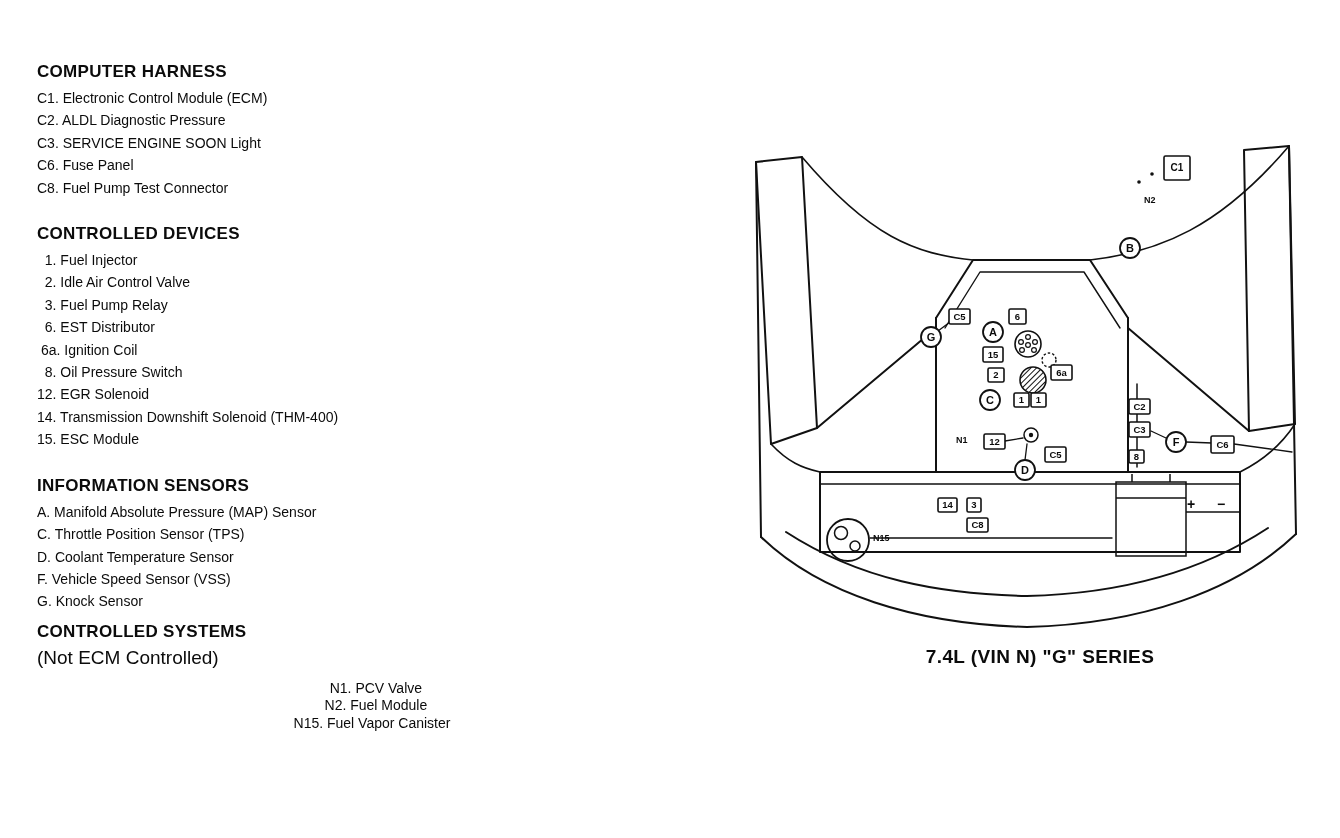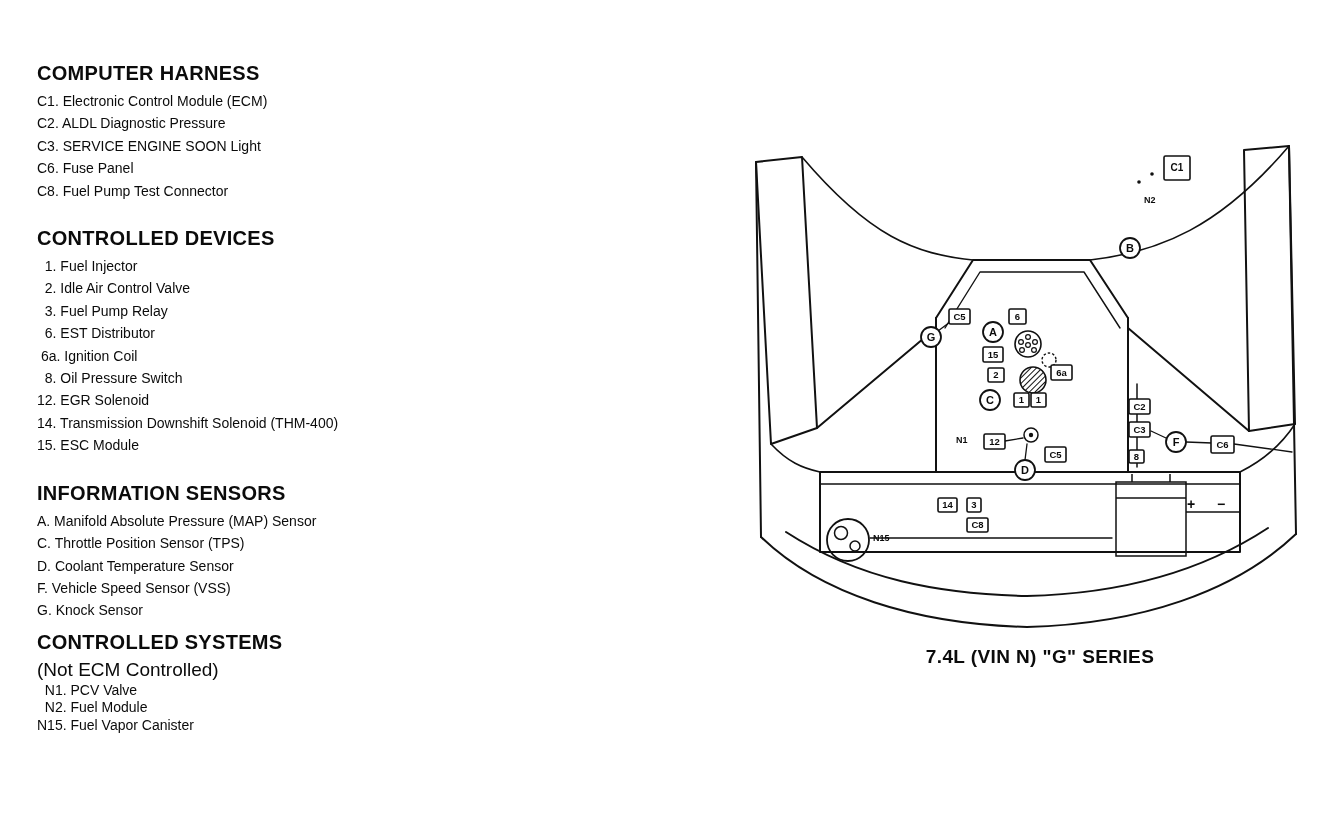--- a/index.html
+++ b/index.html
@@ -4,25 +4,25 @@
 <style>
   html,body{margin:0;padding:0;}
   body{
     width:1340px;height:838px;background:#ffffff;color:#0b0b0b;
     font-family:"Liberation Sans",sans-serif;position:relative;overflow:hidden;
   }
   .legend{position:absolute;left:37px;top:62px;width:670px;}
   .legend-section{margin-top:25px;}
   .legend-section:first-child{margin-top:0;}
   .legend-section.tight{margin-top:9px;}
-  .legend-title{font-size:20px;font-weight:bold;letter-spacing:.3px;margin:0 0 5px 0;}
-  .legend-subtitle{font-size:19px;margin:0 0 1px 0;}
+  .legend-title{font-size:17px;font-weight:bold;letter-spacing:.3px;margin:0 0 5px 0;}
+  .legend-subtitle{font-size:19px;margin:0 0 11px 0;}
   .legend-list{list-style:none;margin:0;padding:0;}
   .legend-item{font-size:14px;line-height:22.4px;white-space:pre;}
-  .tight .legend-item{line-height:17.5px;}
+  .tight .legend-item{line-height:17.5px;text-align:center;}
   .figure{position:absolute;left:740px;top:132px;width:600px;}
   #diagram-svg{display:block;}
   #diagram-svg text{font-family:"Liberation Sans",sans-serif;font-weight:bold;fill:#0b0b0b;}
   .caption{margin-top:14px;text-align:center;font-size:19px;font-weight:bold;letter-spacing:.4px;}
 </style>
 </head>
 <body>
 
 <div class="legend" id="legend">
     <section class="legend-section">

